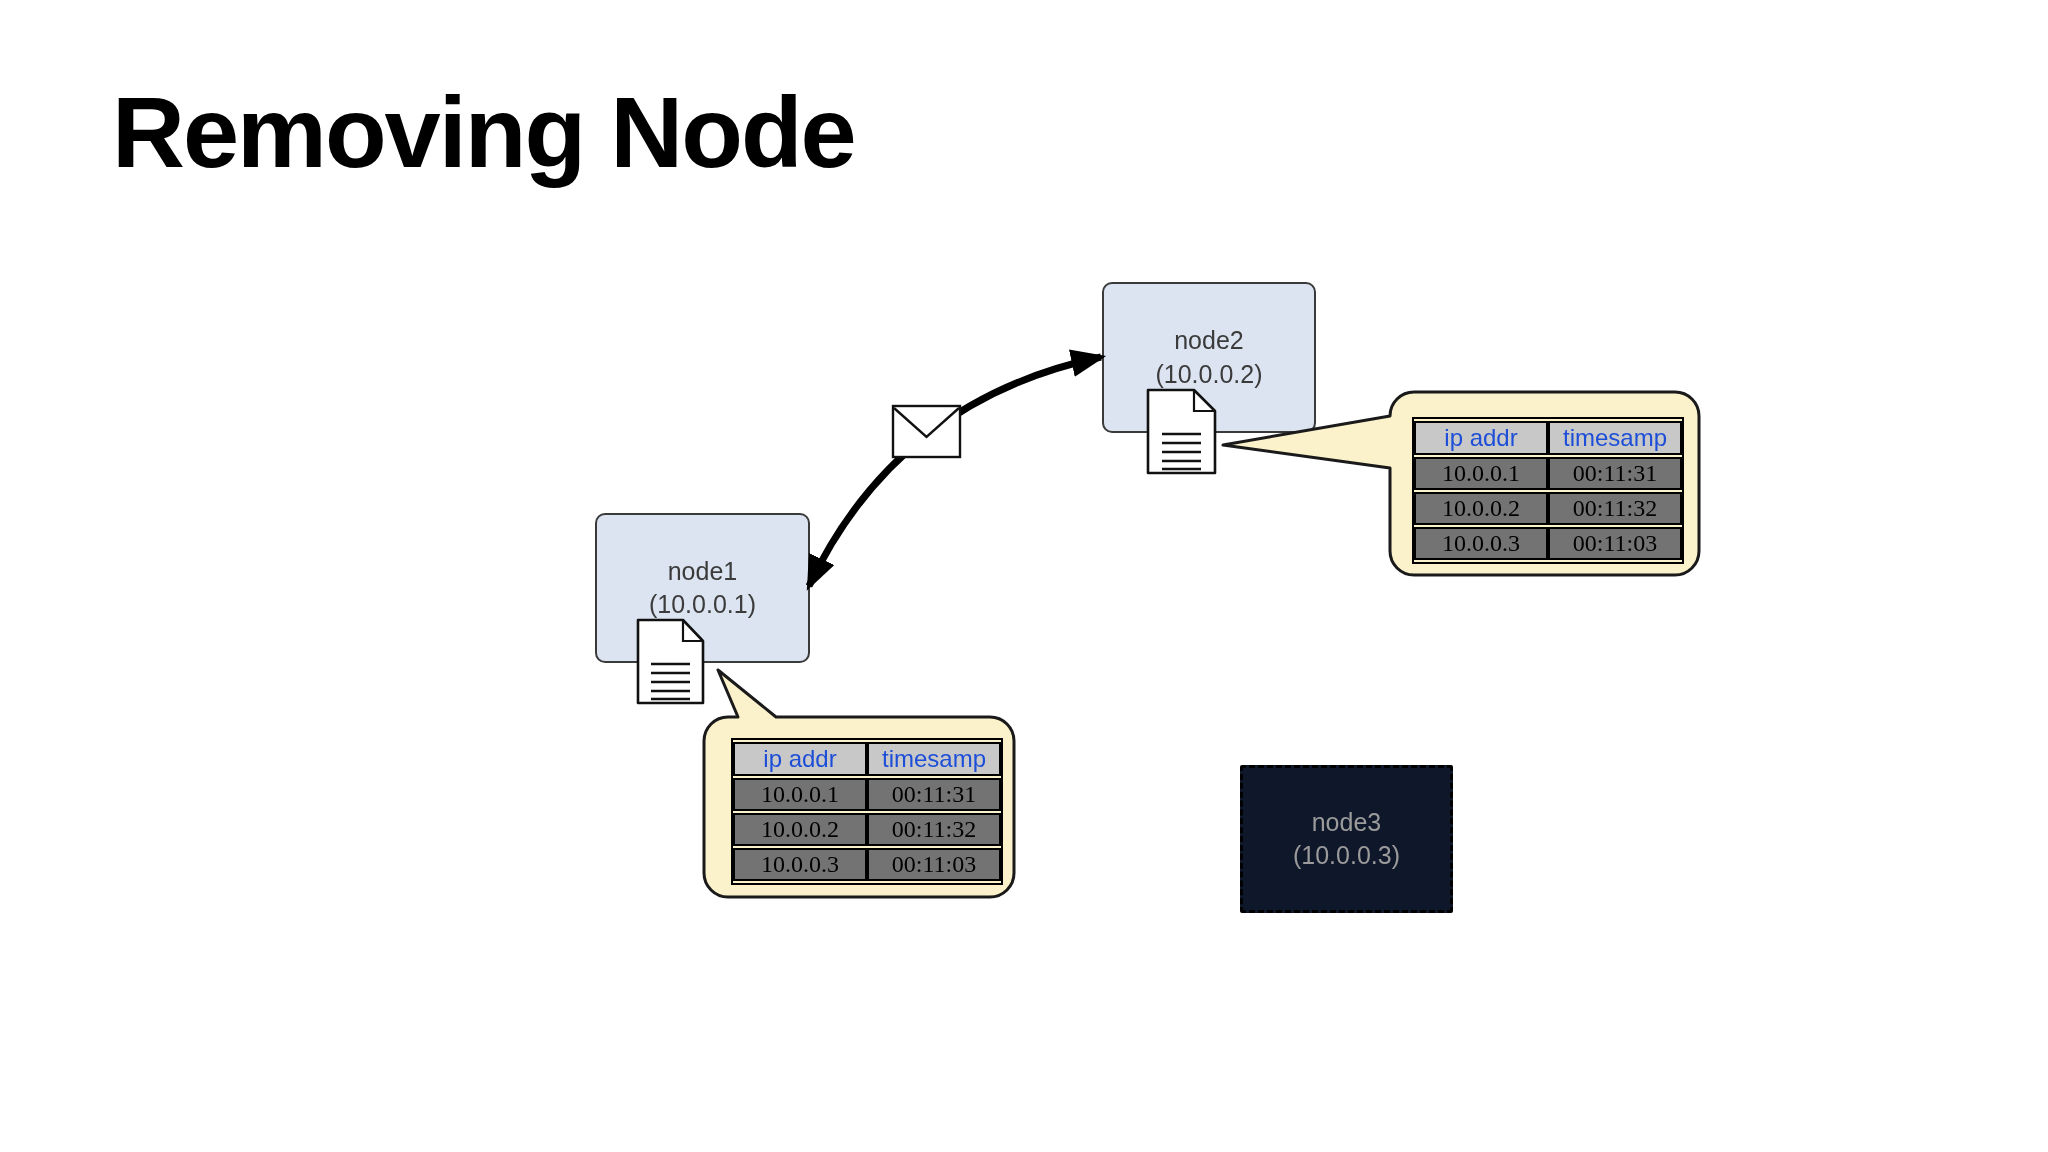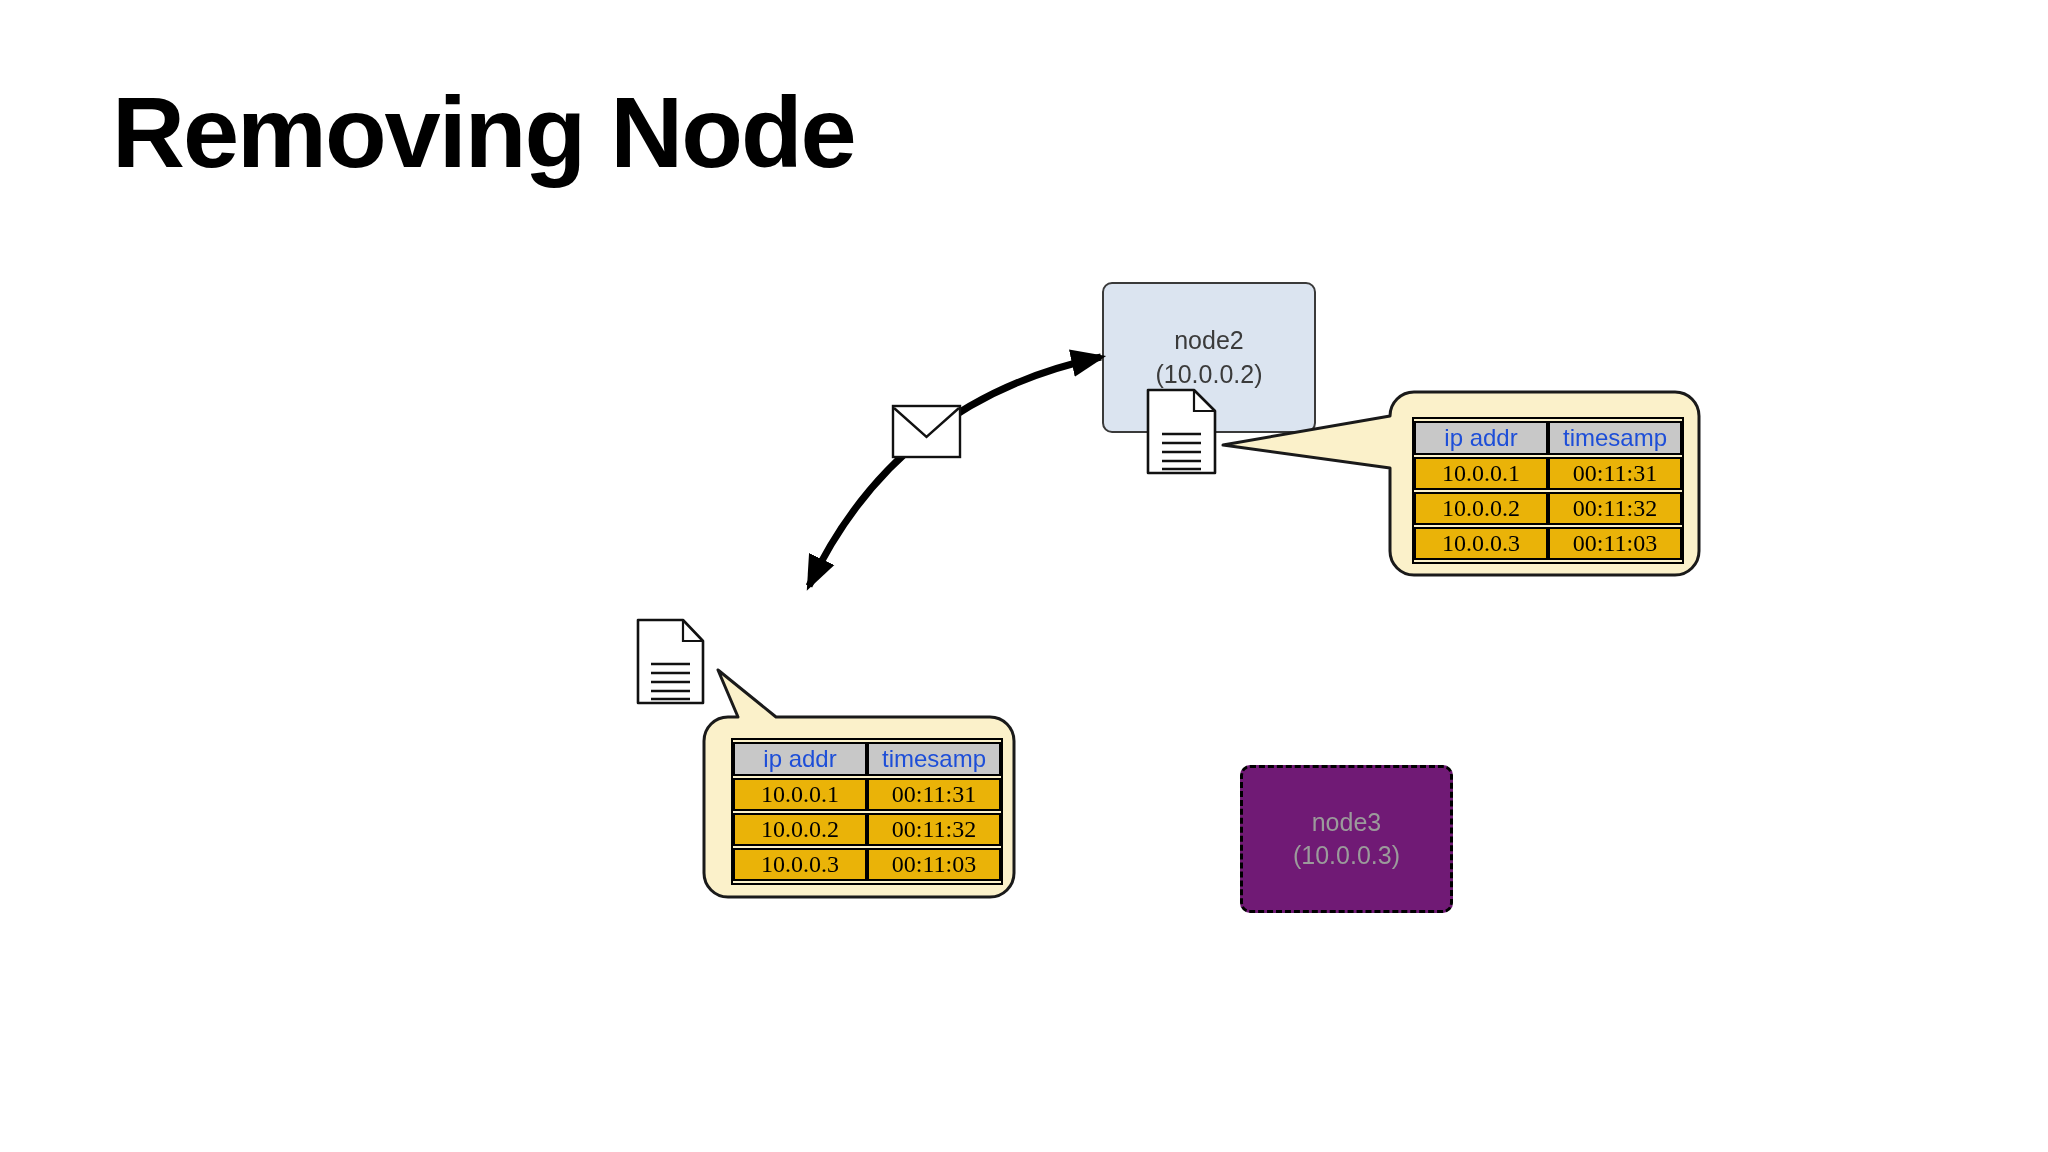--- a/index.html
+++ b/index.html
@@ -16,47 +16,53 @@
   .node{
     position:absolute;display:flex;align-items:center;justify-content:center;
     text-align:center;font-size:25px;line-height:1.34;color:#3b3b3b;
     border-radius:10px;box-sizing:border-box;
   }
   .node-blue{background:#dbe4f0;border:2px solid #3a3a3a;justify-content:center;}
   #node1{left:595px;top:513px;width:215px;height:150px;}
   #node2{left:1102px;top:282px;width:214px;height:151px;}
   #node3{
     left:1240px;top:765px;width:213px;height:148px;
-    background:#701a75;border:3px dashed #000;color:#9b9b9b;border-radius:10px;
+    background:#0f172a;border:3px dashed #000;color:#9b9b9b;border-radius:2px;
   }
   .overlay{position:absolute;left:0;top:0;pointer-events:none;}
   table.rt{
     position:absolute;border-collapse:separate;border-spacing:0 2px;
     border:2px solid #000;background:transparent;table-layout:fixed;
   }
   #rt-node1{left:731px;top:738px;}
   #rt-node2{left:1412px;top:417px;}
   table.rt th{
     background:#c8c8c8;border:2px solid #000;font-weight:normal;
     font-family:"Liberation Sans",sans-serif;font-size:24px;color:#1d4ed8;
     width:126px;height:30px;padding:0 2px;text-align:center;
   }
   table.rt td{
-    background:#eab308;border:2px solid #000;
+    background:#737373;border:2px solid #000;
     font-family:"Liberation Serif",serif;font-size:24px;color:#000;
     height:29px;padding:0 2px;text-align:center;
   }
 </style>
 </head>
 <body>
 
 <div class="slide">
 
   <h1 class="title">Removing Node</h1>
 
+  <div class="node node-blue" id="node1">
+    <div>
+      <div>node1</div>
+      <div>(10.0.0.1)</div>
+    </div>
+  </div>
 
   <div class="node node-blue" id="node2">
     <div>
       <div>node2</div>
       <div>(10.0.0.2)</div>
     </div>
   </div>
 
   <div class="node" id="node3">
     <div>

